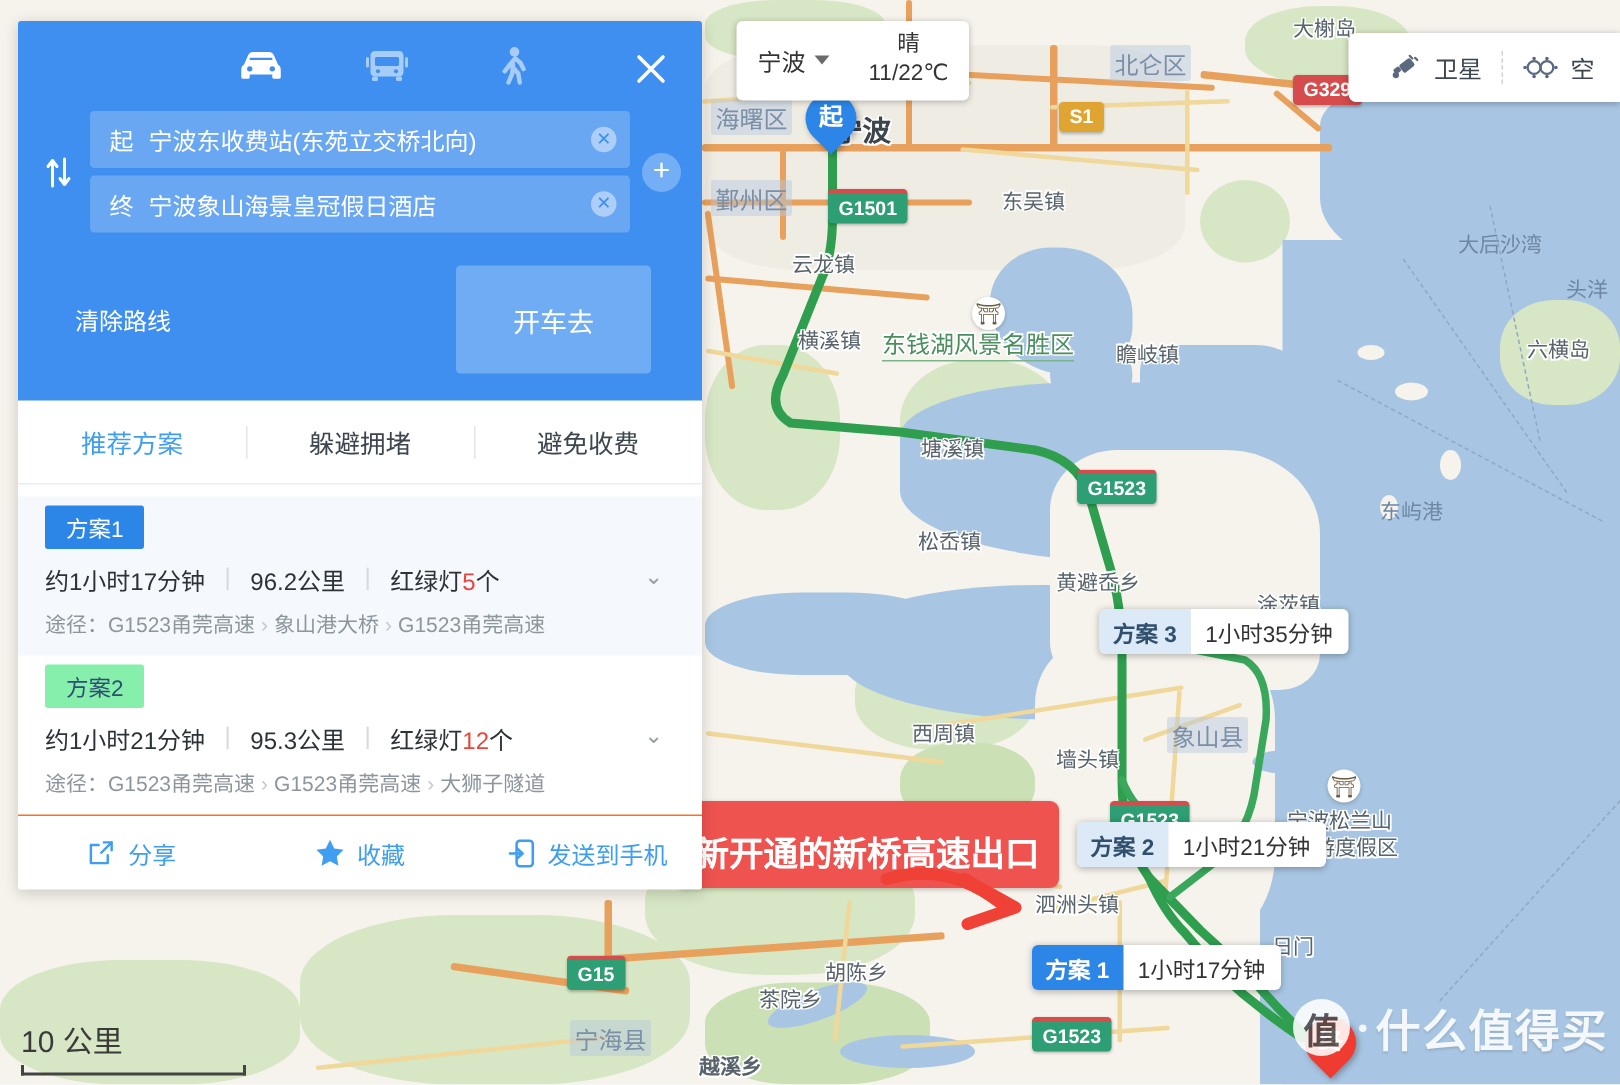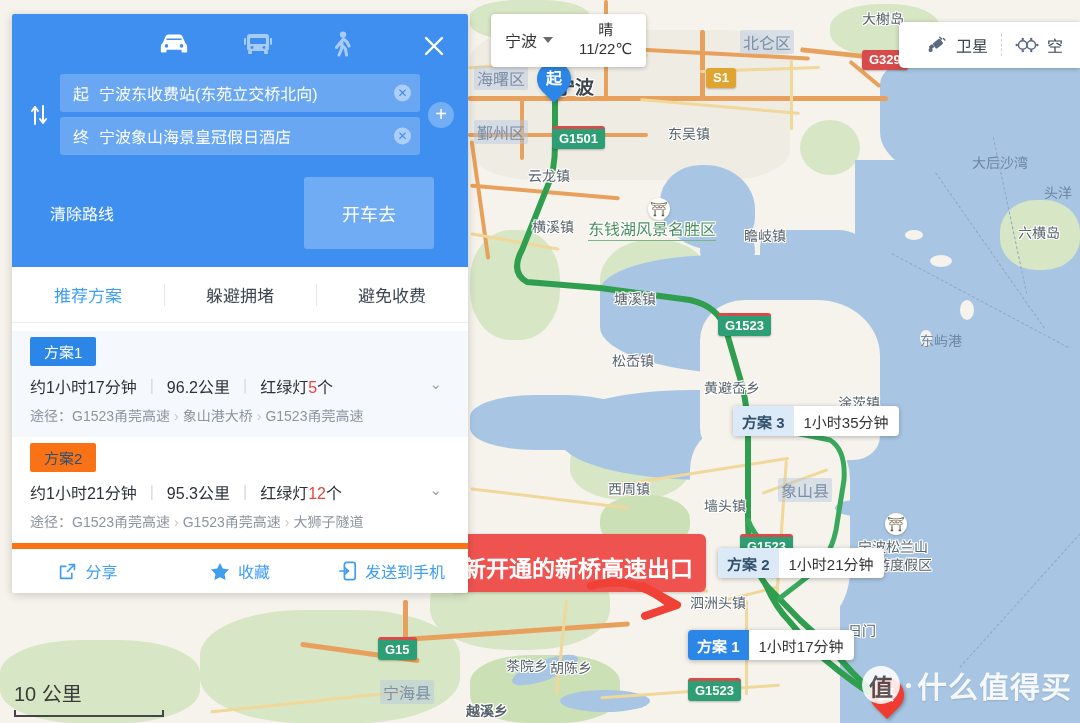--- a/index.html
+++ b/index.html
@@ -152,32 +152,32 @@
   #tabs .tab.active { color: #3f9ef0; }
   #tabs .tab + .tab::before { content: ""; position: absolute; left: 0; top: 50%;
                transform: translateY(-50%); height: 22px; border-left: 1px solid #e2e6ea; }
 
   
   #routes { padding: 8px 0 0; }
   .route { padding: 0 0 6px; }
   .route.selected { background: #f5f9fe; }
   .route .badge-row { padding: 6px 0 2px 18px; }
   .route .badge { display: inline-block; font-size: 15px; padding: 4px 14px;
-                  border-radius: 2px; color: #2d4f73; background: #f97316; }
+                  border-radius: 2px; color: #2d4f73; background: #86efac; }
   .route.selected .badge { background: #2b86e8; color: #fff; }
   .route .meta { display: flex; align-items: center; padding: 6px 18px 0; position: relative; }
   .route .meta .m { font-size: 16px; color: #2d3238; }
   .route .meta .div { margin: 0 13px; color: #d5dade; }
   .route .meta .hl { color: #e8453c; }
   .route .chev { position: absolute; right: 26px; top: 7px; color: #97a1aa; font-size: 15px;
                  cursor: pointer; }
   .route .via { padding: 7px 18px 6px; font-size: 14px; color: #8d959d; }
   .route .via .arrow { color: #c3c9cf; margin: 0 4px; }
 
-  #actions { display: flex; align-items: center; border-top: 6px solid #f97316;
+  #actions { display: flex; align-items: center; border-top: 1px solid #f97316;
              height: 50px; }
   #actions .act { flex: 1; display: flex; align-items: center; justify-content: center;
                   gap: 8px; font-size: 16px; color: #3f9ef0; cursor: pointer; }
 </style>
 </head>
 <body>
 
 <div id="root">
 
   <div id="map">
@@ -306,21 +306,21 @@
     <div class="label town" style="left:612px;top:350px;">松岙镇</div>
     <div class="label town" style="left:704px;top:377px;">黄避岙乡</div>
     <div class="label town" style="left:838px;top:392px;">涂茨镇</div>
     <div class="label water-n" style="left:920px;top:330px;">东屿港</div>
     <div class="label town" style="left:608px;top:478px;">西周镇</div>
     <div class="label town" style="left:704px;top:495px;">墙头镇</div>
     <div class="label district" style="left:778px;top:478px;">象山县</div>
     <div class="label town" style="left:858px;top:536px;">宁波松兰山</div>
     <div class="label town" style="left:862px;top:554px;">旅游度假区</div>
     <div class="label town" style="left:690px;top:592px;">泗洲头镇</div>
-    <div class="label town" style="left:550px;top:637px;margin-top:20px;">胡陈乡</div>
+    <div class="label town" style="left:550px;top:637px;">胡陈乡</div>
     <div class="label town" style="left:506px;top:655px;">茶院乡</div>
     <div class="label town" style="left:848px;top:620px;">日门</div>
     <div class="label district" style="left:380px;top:680px;">宁海县</div>
     <div class="label town" style="left:466px;top:700px;font-weight:bold;">越溪乡</div>
 
     <div class="marker start" style="left:537px;top:62px;">
       <div class="pin"></div>
       <div class="txt">起</div>
     </div>
     <div class="marker end" style="left:870px;top:678px;">

